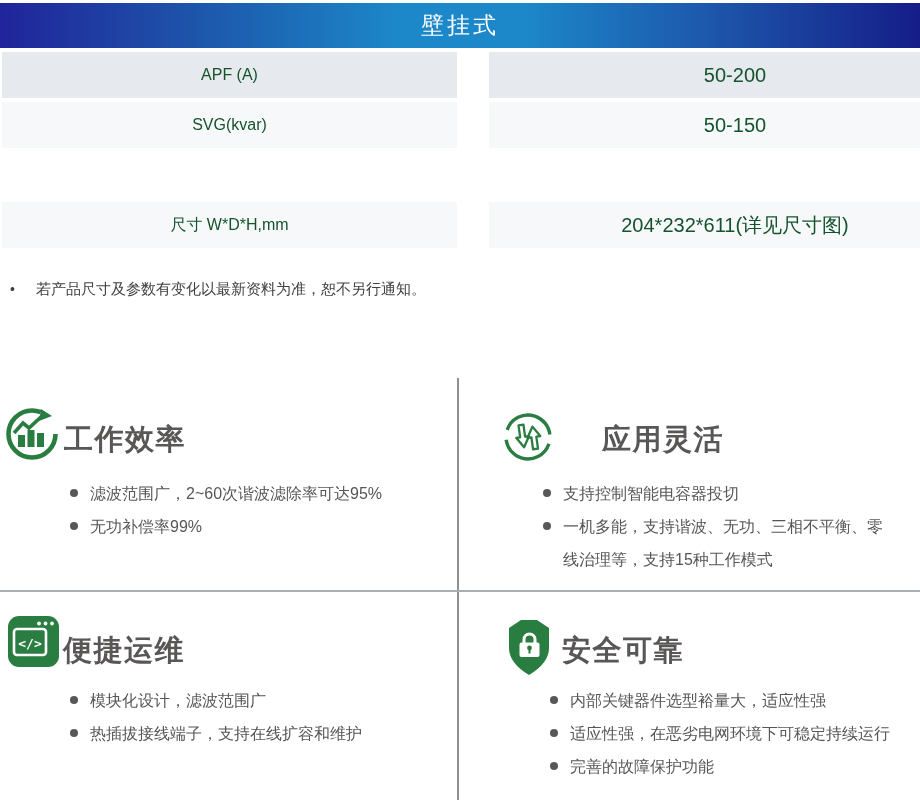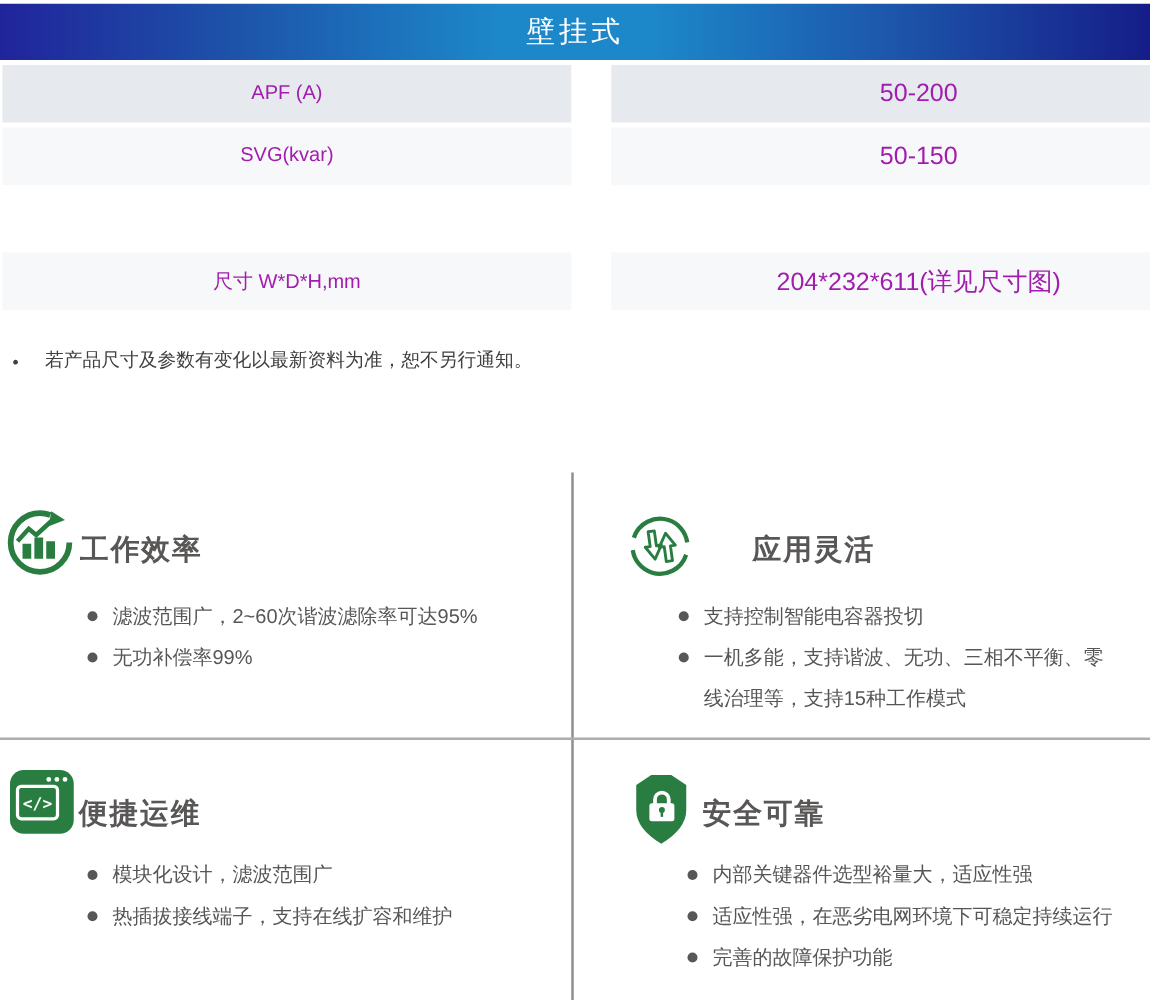--- a/index.html
+++ b/index.html
@@ -15,21 +15,21 @@
       #20249a 0%, #1d57ab 22%, #1c87c9 43%, #1c87c9 57%, #1d55aa 78%, #151d88 100%);
     display:flex; align-items:center; justify-content:center;
     color:#ffffff; font-size:23px; letter-spacing:3px;
   }
 
   
   .spec-row { position:absolute; left:0; width:920px; height:46px; }
   .spec-row .cell {
     position:absolute; top:0; height:46px;
     display:flex; align-items:center; justify-content:center;
-    font-size:16px; color:#a21caf;
+    font-size:16px; color:#14532d;
   }
   .spec-row .cell.label { left:2px;  width:455px; }
   .spec-row .cell.value { left:489px; width:492px; font-size:20px; }
   .row-gray  .cell { background:#e6e9ed; }
   .row-light .cell { background:#f7f8f9; }
   .r0 { top:52px; } .r1 { top:102px; } .r2 { top:152px; } .r3 { top:202px; }
 
   
   .note {
     position:absolute; left:10px; top:279px; width:890px;
@@ -43,21 +43,21 @@
 
   
   .feature { position:absolute; }
   .f1 { left:0;     top:378px; width:457px; height:212px; }
   .f2 { left:458px; top:378px; width:462px; height:212px; }
   .f3 { left:0;     top:591px; width:457px; height:209px; }
   .f4 { left:458px; top:591px; width:462px; height:209px; }
 
   .feature .ficon { position:absolute; }
   .feature .ftitle {
-    position:absolute; font-size:23px; font-weight:bold; color:#595656;
+    position:absolute; font-size:29px; font-weight:bold; color:#595656;
     letter-spacing:1.5px; line-height:29px; white-space:nowrap;text-align:center;
   }
   .feature ul { position:absolute; list-style:none; margin:0; padding:0; }
   .feature li {
     display:flex; align-items:flex-start;
     line-height:33px; font-size:16px; color:#565656;
   }
   .feature li .dot {
     flex:none; width:8px; height:8px; border-radius:50%;
     background:#575757; margin:12px 12px 0 0;

